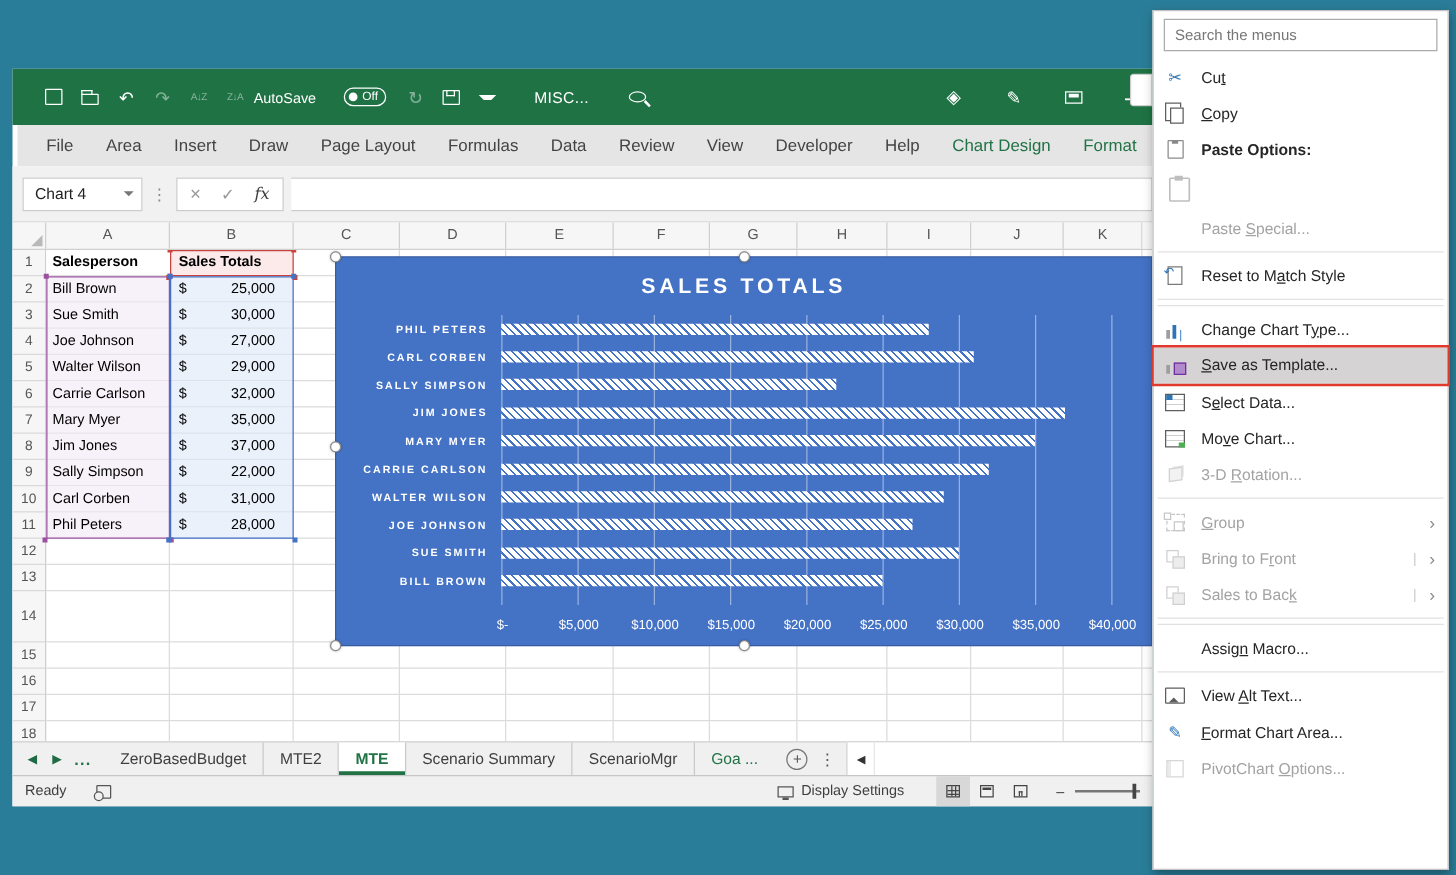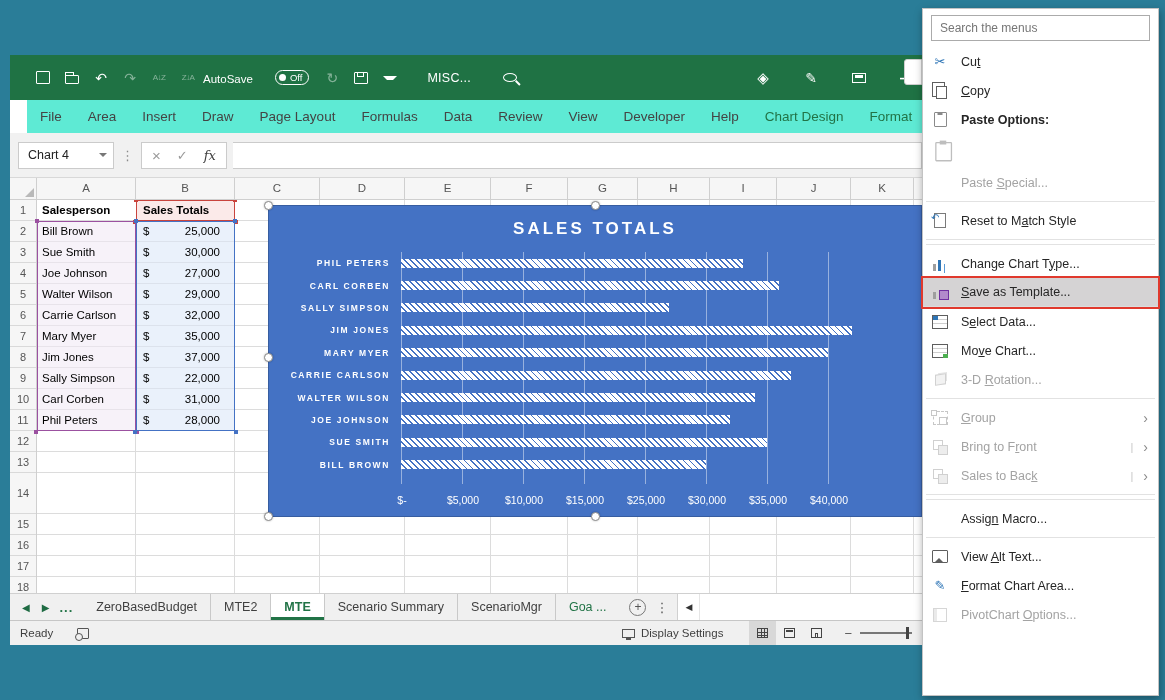--- a/index.html
+++ b/index.html
@@ -33,21 +33,21 @@
   .i-min::before{content:"—";font-weight:bold}
   .autosave{display:flex;align-items:flex-end;gap:22px;margin-left:8px}
   .autosave-label{color:#fff;font-size:11.5px}
   .pill{height:15px;border:1px solid #fff;border-radius:8px;display:flex;align-items:center;padding:0 6px 0 3px;gap:4px}
   .pilldot{width:7px;height:7px;background:#fff;border-radius:50%}
   .pilltext{font-size:9.5px;color:#fff}
   .wbtitle{color:#fff;font-size:12.5px;margin-left:30px;letter-spacing:.3px}
   .tb-right{display:flex;align-items:center;gap:34px;margin-left:auto;margin-right:8px}
 
   
-  .tabsbar{position:absolute;left:17px;top:45px;width:100%;height:33px;background:#5eead4;display:flex;align-items:center;}
+  .tabsbar{position:absolute;left:4px;top:45px;width:100%;height:33px;background:#e5e5e5;display:flex;align-items:center;padding-left:10px}
   .rtab{padding:0 13px;font-size:13.5px;color:#444;line-height:33px;white-space:nowrap}
   .rtab.accent{color:#217346}
   .partialbtn{position:absolute;right:0;top:4px;width:18px;height:26px;background:#fff;border:1px solid #CFCFCF;border-radius:3px 0 0 3px}
 
   
   .fbar{position:absolute;left:0;top:78px;width:100%;height:45px;background:#F1F1F1;border-bottom:1px solid #D8D8D8;display:flex;align-items:center}
   .namebox{margin-left:8px;width:96px;height:27px;background:#fff;border:1px solid #CBCBCB;display:flex;align-items:center;padding:0 6px 0 9px;font-size:12.5px;color:#222}
   .nb-caret{margin-left:auto;width:0;height:0;border:4px solid transparent;border-top:4px solid #777;margin-top:4px}
   .vdots{color:#8a8a8a;margin:0 7px;font-size:13px}
   .fbtns{height:27px;background:#fff;border:1px solid #CBCBCB;display:flex;align-items:center;padding:0 10px;gap:16px}
@@ -499,20 +499,23 @@
               </div>
 
               <div class="tick" data-name="axis-gridline">
                 <span class="tlab" data-name="axis-tick-label">$10,000</span>
               </div>
 
               <div class="tick" data-name="axis-gridline">
                 <span class="tlab" data-name="axis-tick-label">$15,000</span>
               </div>
 
+              <div class="tick" data-name="axis-gridline">
+                <span class="tlab" data-name="axis-tick-label">$20,000</span>
+              </div>
 
               <div class="tick" data-name="axis-gridline">
                 <span class="tlab" data-name="axis-tick-label">$25,000</span>
               </div>
 
               <div class="tick" data-name="axis-gridline">
                 <span class="tlab" data-name="axis-tick-label">$30,000</span>
               </div>
 
               <div class="tick" data-name="axis-gridline">

